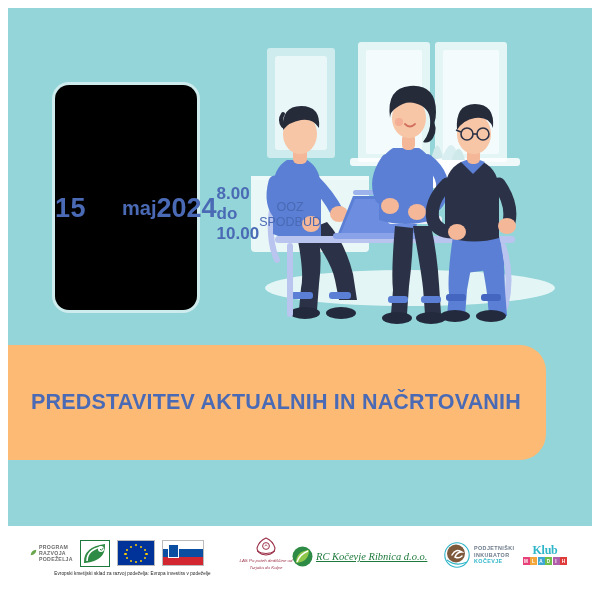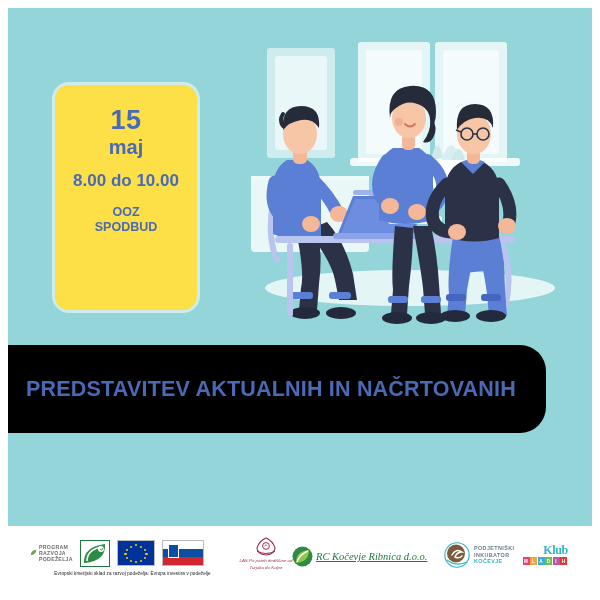--- a/index.html
+++ b/index.html
@@ -28,75 +28,77 @@
     width:330px;height:320px;
     overflow:hidden;
   }
   .illustration svg{display:block;}
 
   
   .info-card{
     position:absolute;
     left:55px;top:85px;
     width:142px;height:225px;
-    background:#fde047;
+    background:#000000;
     border-radius:14px;
     box-shadow:0 0 0 3px rgba(255,255,255,.55);
     display:flex;
-    flex-direction:column;
+    flex-direction:row;
     align-items:center;
     justify-content:flex-start;
     padding-top:20px;
     box-sizing:border-box;
   }
   .day{
     color:#4a6ab5;
     font-weight:bold;
     font-size:27px;
     line-height:30px;
     letter-spacing:.5px;
   }
   .month{
     color:#4a6ab5;
     font-weight:bold;
     font-size:20px;
     line-height:24px;
+    margin-left:36px;
   }
   .year{
     color:#4a6ab5;
     font-weight:bold;
     font-size:27px;
     line-height:30px;
   }
   .time{
     margin-top:12px;
     color:#4a6ab5;
     font-weight:bold;
     font-size:17px;
     line-height:20px;
   }
   .venue{
     margin-top:14px;
     color:#4a6ab5;
-    font-weight:bold;
+    font-weight:normal;
     font-size:12.5px;
     line-height:15px;
     text-align:center;
   }
 
   
   .title-band{
     position:absolute;
     left:8px;top:345px;
-    width:538px;height:88px;
-    background:#000000;
+    width:538px;height:115px;
+    background:#fdba74;
     border-top-right-radius:26px;
     border-bottom-right-radius:26px;
     display:flex;
     align-items:center;
+    justify-content:center;
   }
   .title-text{
     color:#4a6ab5;
     font-weight:bold;
     font-size:21.5px;
     line-height:25px;
     letter-spacing:.2px;
     padding-left:18px;
     padding-right:20px;
     max-width:520px;
@@ -224,21 +226,21 @@
   .klub-wrap{
     position:absolute;
     left:514px;top:18px;
     width:46px;
   }
   .klub-word{
     font-size:12px;
     font-weight:bold;
     color:#2fb6c9;
     font-family:"Liberation Serif", serif;
-    text-align:right;
+    text-align:center;
     line-height:12px;
     letter-spacing:-.3px;
   }
   .klub-tiles{
     display:flex;
     margin-top:1px;
     justify-content:center;
   }
   .klub-tiles span{
     width:7px;height:8px;
@@ -364,20 +366,21 @@
       <circle cx="222" cy="104" r="6" fill="none" stroke="#2b3247" stroke-width="1.6"></circle>
       <circle cx="238" cy="104" r="6" fill="none" stroke="#2b3247" stroke-width="1.6"></circle>
       <path d="M228 104 h4" stroke="#2b3247" stroke-width="1.6"></path>
       <path d="M216 102 l-5 -2" stroke="#2b3247" stroke-width="1.6"></path>
     </svg>
   </div>
 
   <div class="info-card">
     <div class="day">15</div>
     <div class="month">maj</div>
+    <div class="year">2024</div>
     <div class="time">8.00 do 10.00</div>
     <div class="venue">
       <div>OOZ</div>
       <div>SPODBUD</div>
     </div>
   </div>
 
   <div class="title-band">
     <div class="title-text">
       <div>PREDSTAVITEV AKTUALNIH IN NAČRTOVANIH</div>

